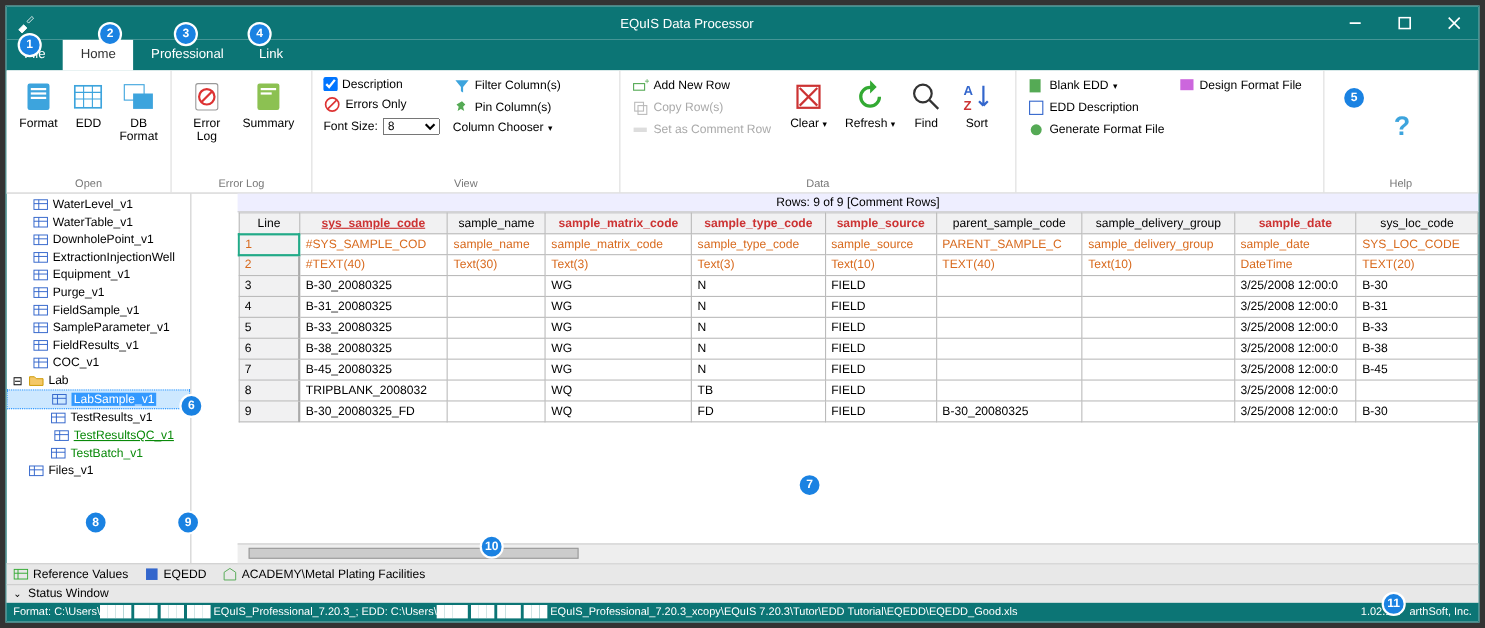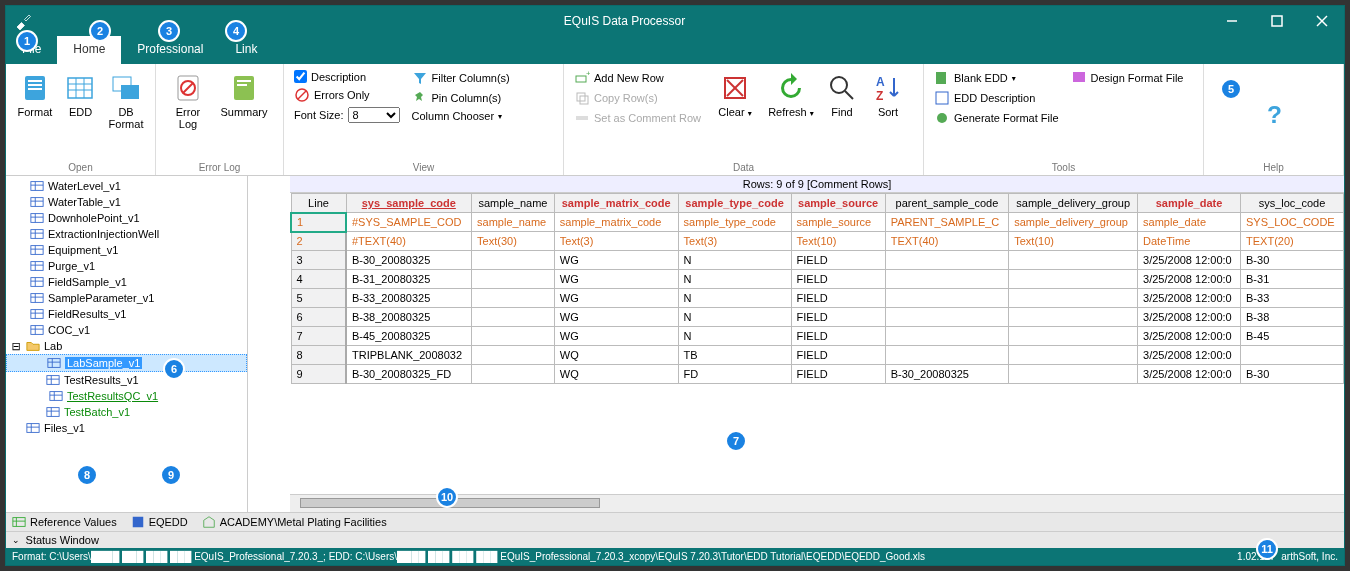--- a/index.html
+++ b/index.html
@@ -30,21 +30,21 @@
 .bigbtn .lbl { text-align: center; font-size: 11px; line-height: 1.1; }
 .vstack { display: flex; flex-direction: column; gap: 4px; padding: 2px 4px; }
 .row { display: flex; align-items: center; gap: 4px; font-size: 11px; white-space: nowrap; }
 .row input[type=checkbox] { width: 13px; height: 13px; }
 .row .sm-icon { width: 16px; height: 16px; }
 select.fs { font-size: 11px; width: 52px; }
 .disabled { color: #aaa; }
 
 
 .main { flex: 1; display: flex; min-height: 0; }
-.tree { width: 242px; border-right: 1px solid #ccc; overflow: auto; font-size: 11px; padding: 2px 0; position: relative; }
+.tree { width: 168px; border-right: 1px solid #ccc; overflow: auto; font-size: 11px; padding: 2px 0; position: relative; }
 .tree .item { padding: 1px 4px 1px 24px; display: flex; align-items: center; gap: 4px; white-space: nowrap; cursor: default; }
 .tree .folder { padding-left: 4px; font-weight: normal; }
 .tree .item .ticon { width: 14px; height: 14px; display: inline-block; }
 .tree .item.sel { background: #cde8ff; border: 1px dotted #3399ff; }
 .tree .item.green { color: #0a8a0a; }
 .tree .item.normal { color: #000; }
 
 .gridwrap { flex: 1; display: flex; flex-direction: column; min-width: 0; margin-left: 42px; }
 .rowlabel { text-align: center; font-size: 11px; background: #eef; border-bottom: 1px solid #ccc; padding: 2px; }
 .grid { flex: 1; overflow: auto; }
@@ -290,21 +290,20 @@
         </div>
         <div class="vstack">
           <div class="row">
               <svg class="sm-icon" viewBox="0 0 16 16">
                 <rect x="2" y="2" width="12" height="10" fill="#c6d"></rect>
               </svg> 
               <span>Design Format File</span>
             </div>
         </div>
       </div>
-      <div class="group-label">Tools</div>
     </div>
 
     <div class="group" style="flex:1">
       <div class="group-body" style="justify-content:center;align-items:center">
         <svg width="28" height="28" viewBox="0 0 32 32">
             <text x="8" y="26" font-size="28" fill="#3da4dd" font-weight="bold">?</text>
           </svg>
       </div>
       <div class="group-label">Help</div>
     </div>

